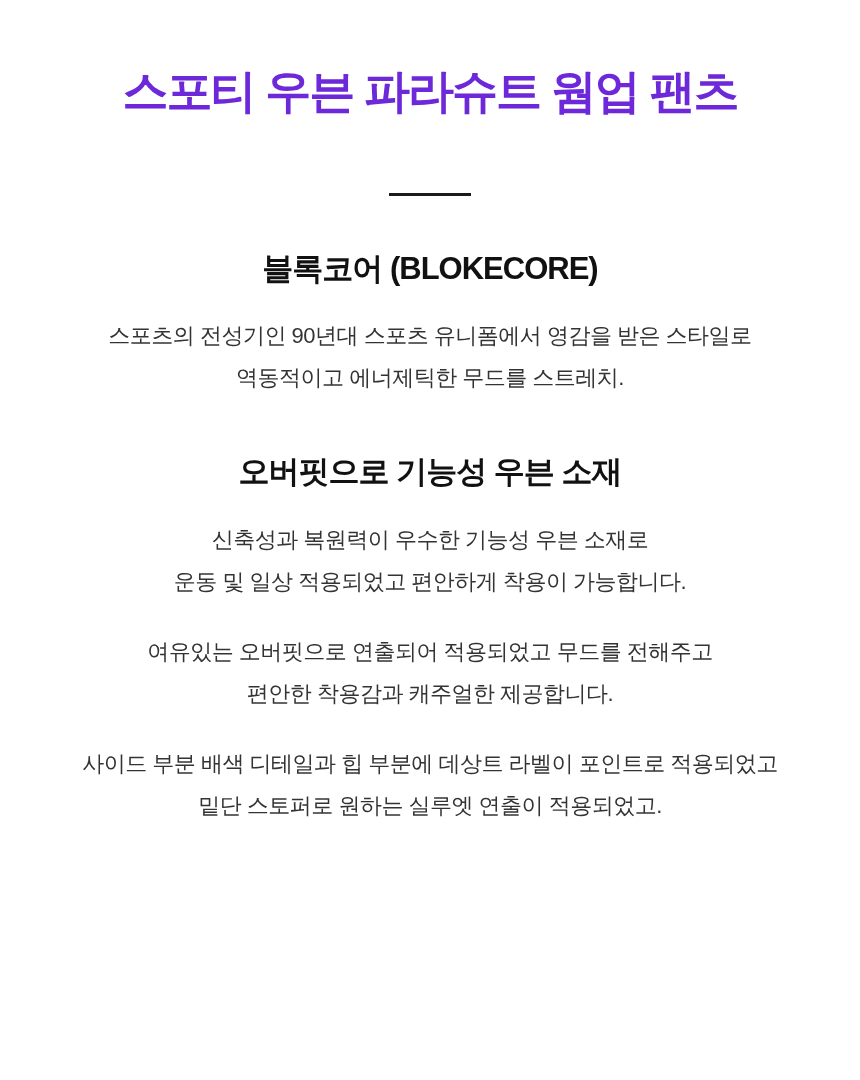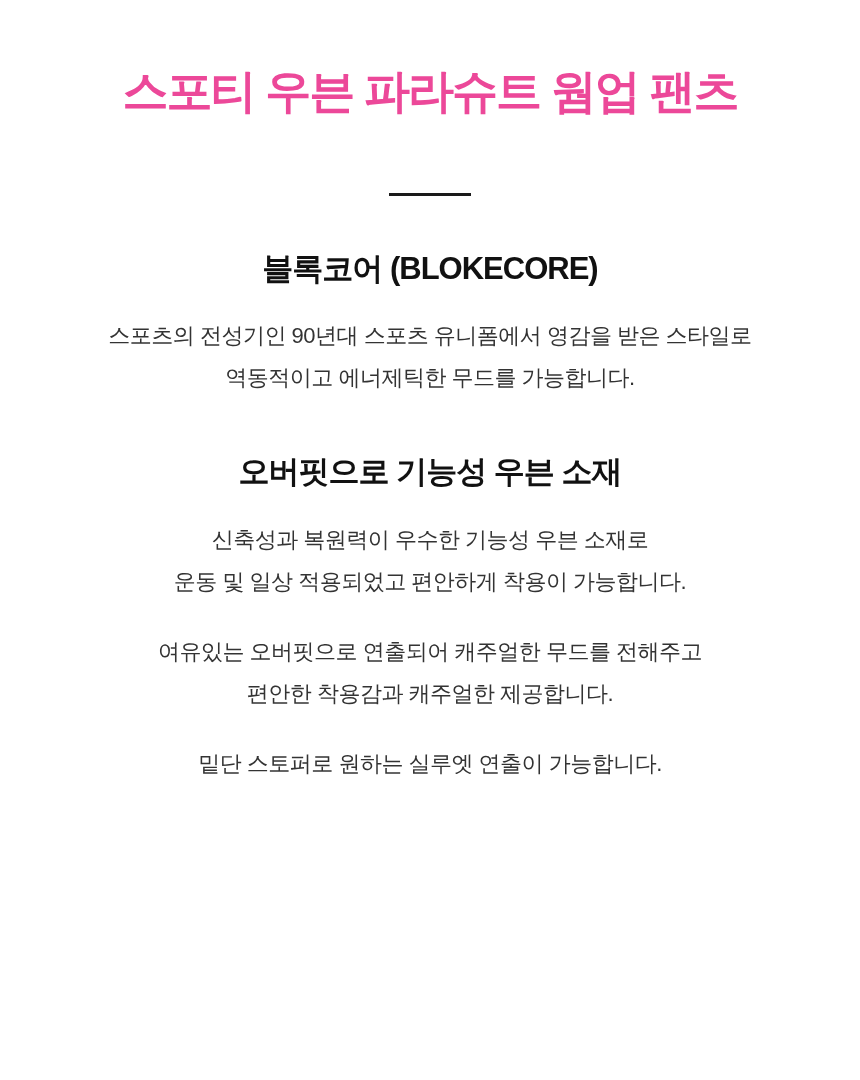--- a/index.html
+++ b/index.html
@@ -16,21 +16,21 @@
     font-family: "Liberation Sans", "DejaVu Sans", sans-serif;
     text-align: center;
   }
   .title {
     margin: 0;
     padding-top: 64px;
     font-size: 46px;
     line-height: 1.2;
     font-weight: 800;
     letter-spacing: -2px;
-    color: #ec4899;
+    color: #6d28d9;
   }
   .divider {
     width: 82px;
     height: 3px;
     background: #1a1a1a;
     margin: 74px auto 0 auto;
   }
   .section {
     margin: 8px;
   }
@@ -60,38 +60,39 @@
 <div class="page">
 
   <h1 class="title">스포티 우븐 파라슈트 웜업 팬츠</h1>
 
   <div class="divider"></div>
 
   <section class="section">
     <h2 class="section-heading">블록코어 (BLOKECORE)</h2>
     <p class="section-body">
       <span class="line">스포츠의 전성기인 90년대 스포츠 유니폼에서 영감을 받은 스타일로</span>
-      <span class="line">역동적이고 에너제틱한 무드를 가능합니다.</span>
+      <span class="line">역동적이고 에너제틱한 무드를 스트레치.</span>
     </p>
   </section>
 
   <section class="section">
     <h2 class="section-heading">오버핏으로 기능성 우븐 소재</h2>
     <p class="section-body">
       <span class="line">신축성과 복원력이 우수한 기능성 우븐 소재로</span>
       <span class="line">운동 및 일상 적용되었고 편안하게 착용이 가능합니다.</span>
     </p>
   </section>
 
   <section class="section">
     <p class="section-body">
-      <span class="line">여유있는 오버핏으로 연출되어 캐주얼한 무드를 전해주고</span>
+      <span class="line">여유있는 오버핏으로 연출되어 적용되었고 무드를 전해주고</span>
       <span class="line">편안한 착용감과 캐주얼한 제공합니다.</span>
     </p>
   </section>
 
   <section class="section">
     <p class="section-body">
-      <span class="line">밑단 스토퍼로 원하는 실루엣 연출이 가능합니다.</span>
+      <span class="line">사이드 부분 배색 디테일과 힙 부분에 데상트 라벨이 포인트로 적용되었고</span>
+      <span class="line">밑단 스토퍼로 원하는 실루엣 연출이 적용되었고.</span>
     </p>
   </section>
 
 </div>
 
 </body></html>

